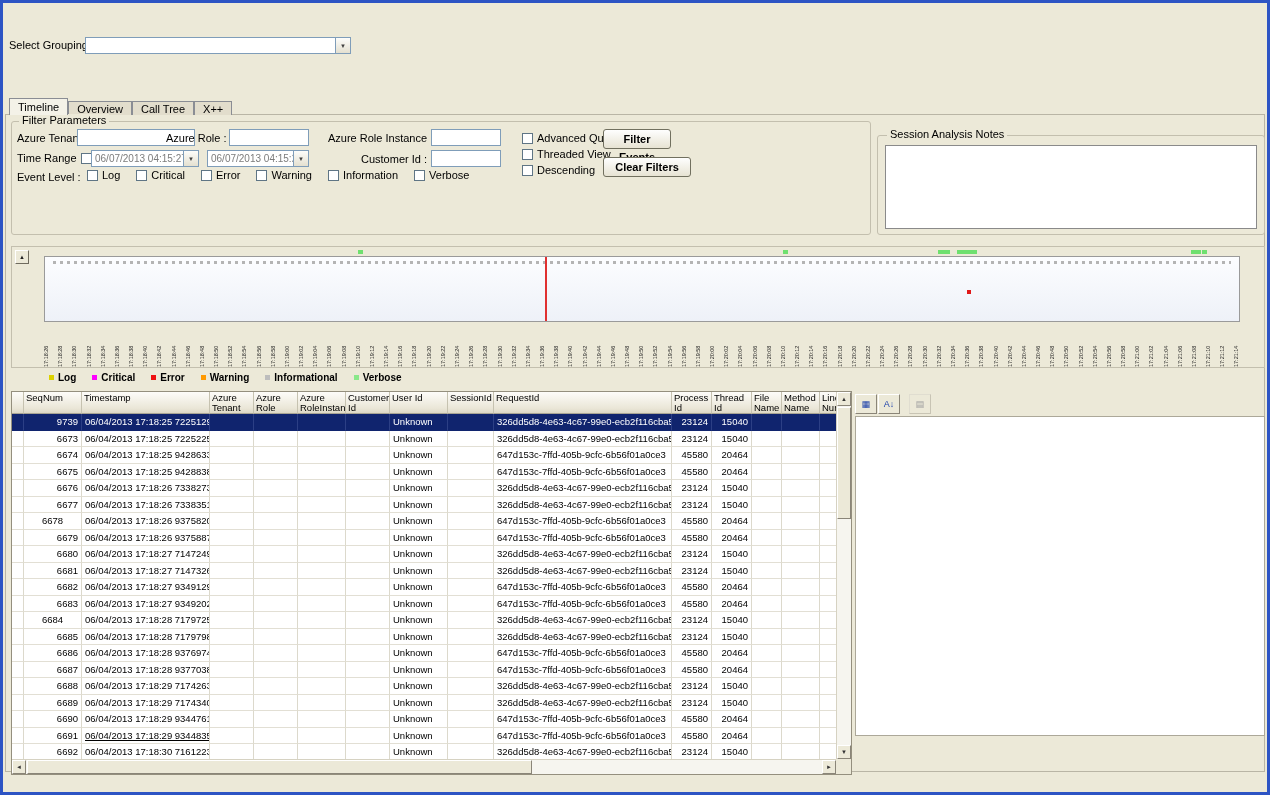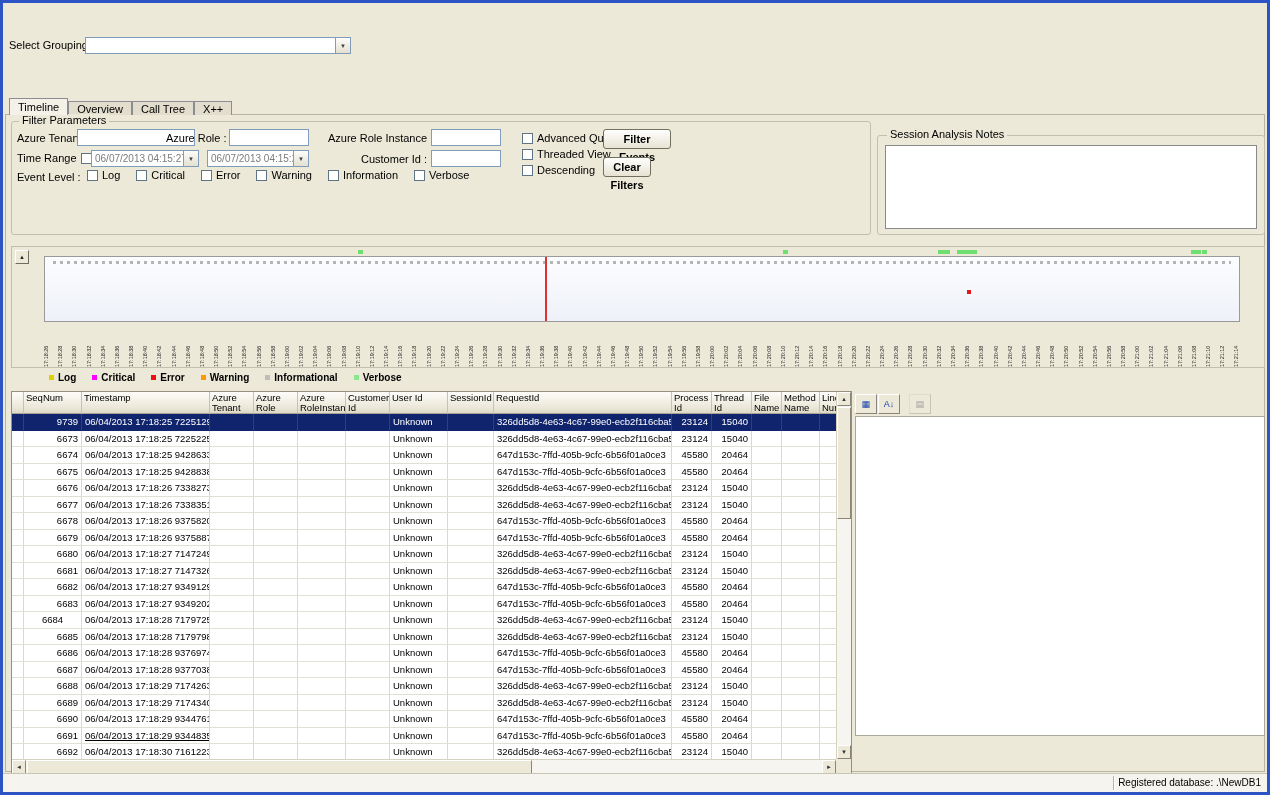--- a/index.html
+++ b/index.html
@@ -210,21 +210,21 @@
         <span class="box"></span>
         <span>Threaded View</span>
       </span>
       <span class="cbrow">
         <span class="box"></span>
         <span>Descending</span>
       </span>
     </div>
 
   <div class="btn3d" style="left:600px; top:126px; width:68px; height:20px;">Filter Events</div>
-  <div class="btn3d" style="left:600px; top:154px; width:48px; height:20px;">Clear Filters</div>
+  <div class="btn3d" style="left:600px; top:154px; width:88px; height:20px;">Clear Filters</div>
 
   <div class="groupbox" style="left:874px; top:132px; width:388px; height:100px;"></div>
   <span class="gb-title" style="left:884px; top:125px;">Session Analysis Notes</span>
   <textarea class="notes" style="left: 882px; top: 142px; width: 372px; height: 84px;"></textarea>
 
   <div class="tl">
     <div class="tlbtn">▲</div>
     <div class="chart">
       <div class="infoline"></div>
     <div class="cursorline" style="left: 41.9%;"></div>
@@ -468,21 +468,21 @@
           <div class="gc" style="width: 46px;"></div>
           <div class="gc" style="width: 178px;">326dd5d8-4e63-4c67-99e0-ecb2f116cba5</div>
           <div class="gc" style="width: 40px; text-align: right;">23124</div>
           <div class="gc" style="width: 40px; text-align: right;">15040</div>
           <div class="gc" style="width: 30px;"></div>
           <div class="gc" style="width: 38px;"></div>
           <div class="gc" style="width: 24px;"></div>
         </div>
         <div class="gr">
           <div class="gc ind"></div>
-          <div class="gc" style="width: 58px; text-align: right;">6678</div>
+          <div class="gc" style="width: 58px; text-align: center;">6678</div>
           <div class="gc" style="width: 128px;">06/04/2013 17:18:26 9375820</div>
           <div class="gc" style="width: 44px;"></div>
           <div class="gc" style="width: 44px;"></div>
           <div class="gc" style="width: 48px;"></div>
           <div class="gc" style="width: 44px;"></div>
           <div class="gc" style="width: 58px;">Unknown</div>
           <div class="gc" style="width: 46px;"></div>
           <div class="gc" style="width: 178px;">647d153c-7ffd-405b-9cfc-6b56f01a0ce3</div>
           <div class="gc" style="width: 40px; text-align: right;">45580</div>
           <div class="gc" style="width: 40px; text-align: right;">20464</div>
@@ -742,18 +742,14 @@
     <div class="corner"></div>
   </div>
 
   <div style="position:absolute; left:852px; top:391px; width:412px; height:22px;">
       <span class="tbtn" style="left: 0px; top: 0px;">▦</span>
       <span class="tbtn" style="left: 23px; top: 0px;">A↓</span>
       <span class="tbtn dis" style="left: 54px; top: 0px;">▤</span>
     </div>
   <div class="detailbox"></div>
 
-  <div class="status">
-    <span class="sep"></span>
-    <span class="stext">Registered database: .\NewDB1</span>
-  </div>
 
 </div>
 
 </body></html>

